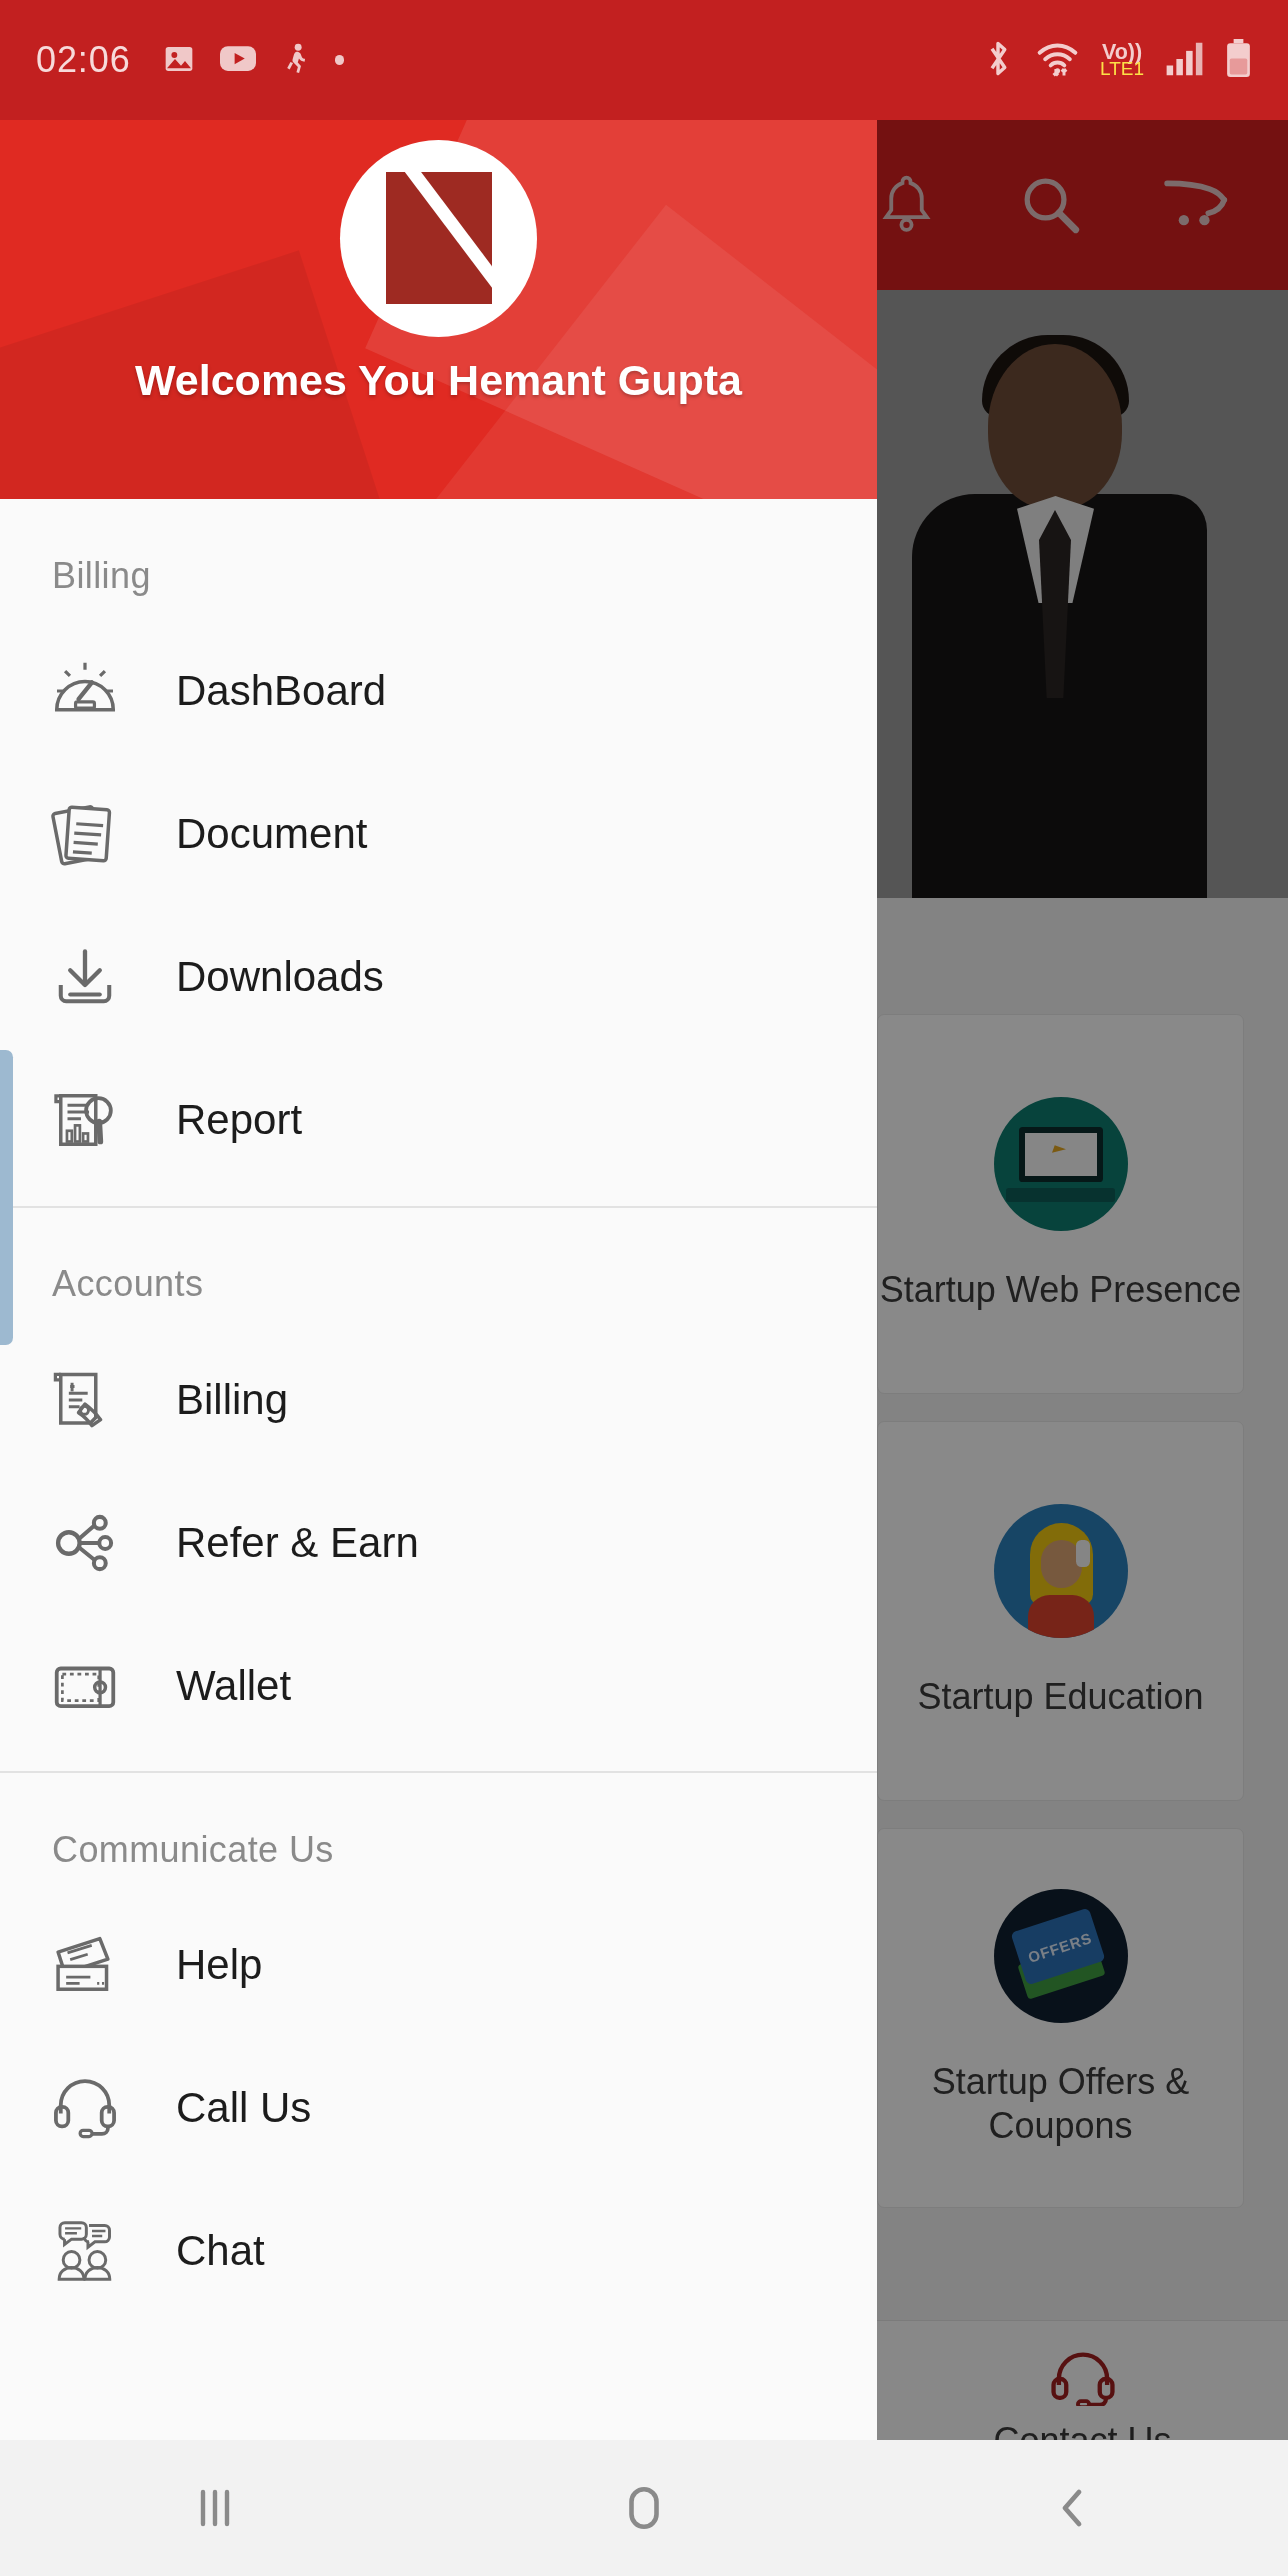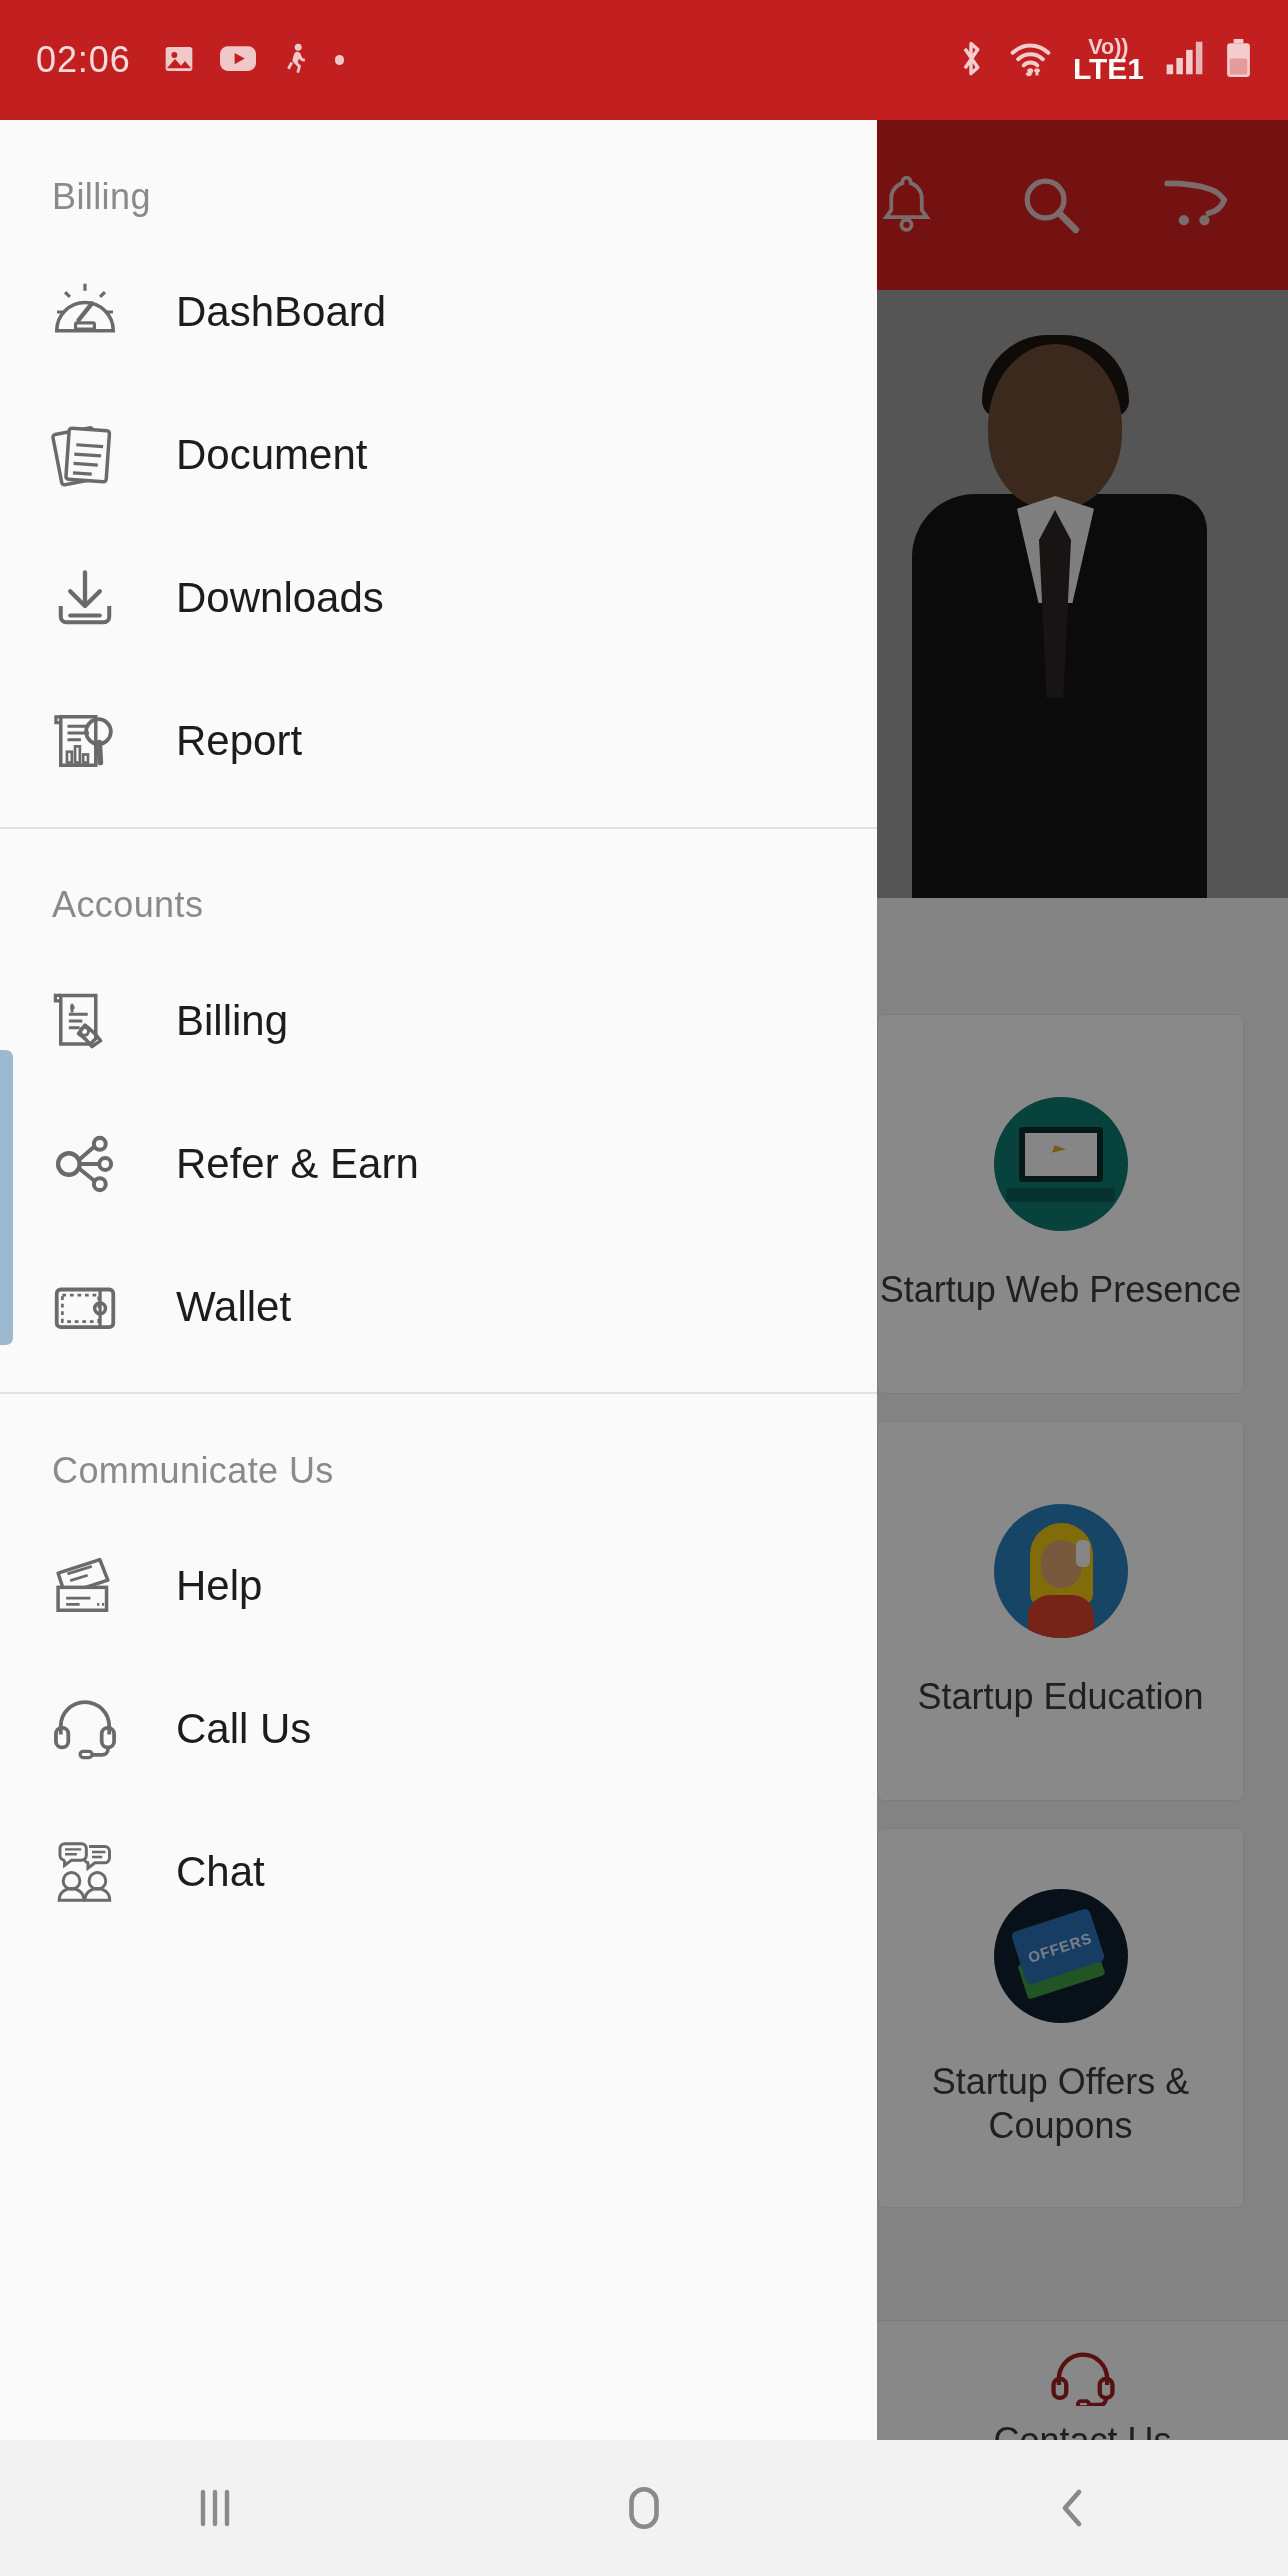--- a/index.html
+++ b/index.html
@@ -17,21 +17,21 @@
     position:absolute; top:0; left:0; width:1288px; height:120px;
     background:#c22020; display:flex; align-items:center;
     padding:0 36px; color:#f3cdcd;
   }
   #status-clock { font-size:36px; letter-spacing:0.9px; color:#f7dada; }
   .status-left-icons { display:flex; align-items:center; gap:25px; margin-left:32px; }
   .status-right { margin-left:auto; display:flex; align-items:center; gap:21px; }
   .sb-icon { display:block; }
   .volte-wrap { display:flex; flex-direction:column; align-items:center; line-height:0.85; }
   .volte-top { font-size:21.5px; font-weight:bold; color:#f3cdcd; }
-  .volte-bot { font-size:30px; font-weight:bold; color:#ffffff; }
+  .volte-bot { font-size:19px; font-weight:normal; color:#fde047; }
   .sb-dot { width:9.8px; height:9.8px; border-radius:50%; background:#f0c8c8; }
 
   #app-toolbar {
     position:absolute; top:120px; left:0; width:1288px; height:170px;
     background:#d32020; display:flex; align-items:center; justify-content:flex-end;
     padding-right:54px; gap:81px;
   }
   #hero-banner {
     position:absolute; top:290px; left:0; width:1288px; height:608px;
     background:#9b9b9b; overflow:hidden;
@@ -293,20 +293,31 @@
       </svg>
     </span>
     <div class="cb-label">Contact Us</div>
   </div>
 </div>
 
 <div id="scrim"></div>
 
 <div id="drawer">
 
+  <div id="drawer-header">
+    <div class="hdr-poly p1"></div>
+    <div class="hdr-poly p2"></div>
+    <div class="hdr-poly p3"></div>
+    <div id="drawer-logo">
+      <div class="logo-inner">
+          <div class="logo-slash"></div>
+        </div>
+    </div>
+    <div id="welcome-text">Welcomes You  Hemant Gupta</div>
+  </div>
 
   <div class="drawer-section">
     <div class="section-title">Billing</div>
 
     <div class="menu-item">
       <span class="menu-icon">
         <svg width="70" height="70" viewBox="0 0 26 26">
           <path d="M2.5 20a10.5 10.5 0 1121 0z" fill="none" stroke="#6a6a6a" stroke-width="1.3"></path>
           <path d="M13 2.5v2.6M5.6 5.6l1.8 1.8M2.6 13h2.6M23.4 13h-2.6M20.4 5.6l-1.8 1.8" stroke="#6a6a6a" stroke-width="1.2"></path>
           <path d="M15.6 9.8L10.6 16" stroke="#6a6a6a" stroke-width="1.6" stroke-linecap="round"></path>

